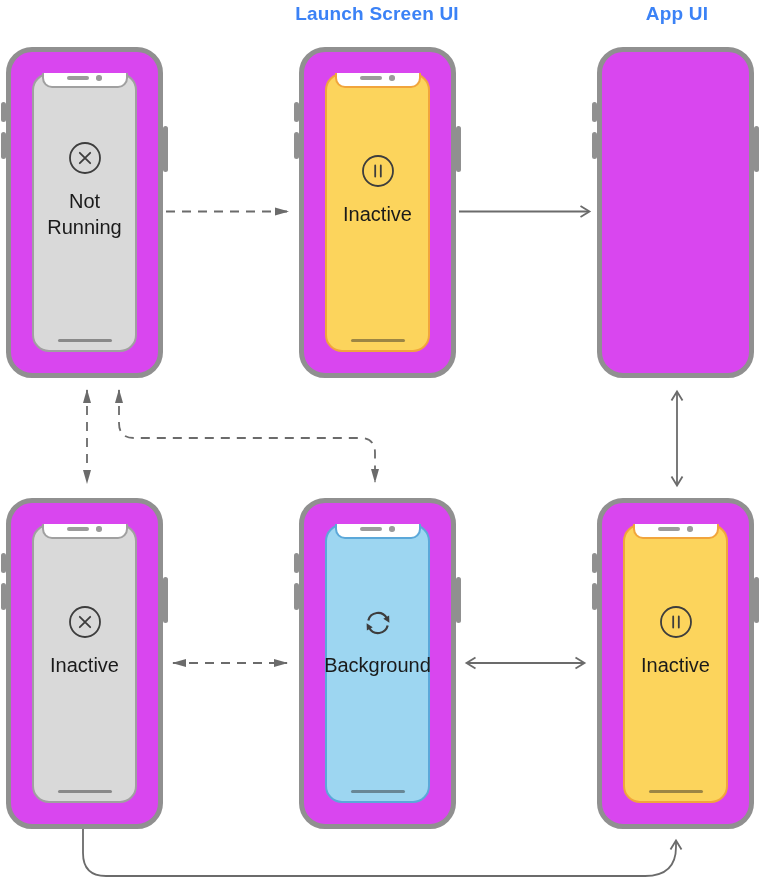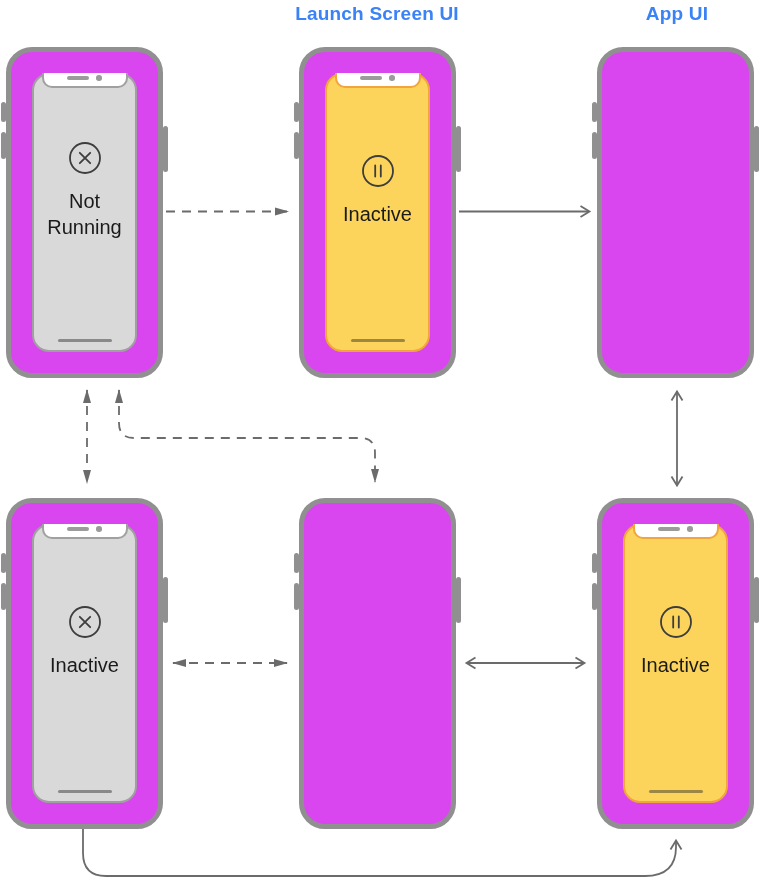--- a/index.html
+++ b/index.html
@@ -130,20 +130,36 @@
         </div>
       <div class="state-label">Inactive</div>
       <div class="home-indicator"></div>
     </div>
   </div>
 
   <div class="phone p4" style="--fill: #9dd6f1; --border: #5ba8d9;">
     <div class="side-btn btn-l1"></div>
     <div class="side-btn btn-l2"></div>
     <div class="side-btn btn-r"></div>
+    <div class="screen">
+      <div class="notch">
+        <span class="speaker"></span>
+        <span class="camera"></span>
+      </div>
+      <div class="state-icon">
+          <svg width="34" height="34" viewBox="0 0 34 34">
+      <path d="M7.3 15.4 A10 10 0 0 1 25.7 13" fill="none" stroke="#3d3d3d" stroke-width="2.2"></path>
+      <polygon points="28.4,17.8 28.1,10.5 22.3,13.8" fill="#3d3d3d"></polygon>
+      <path d="M26.7 20.6 A10 10 0 0 1 8.3 23" fill="none" stroke="#3d3d3d" stroke-width="2.2"></path>
+      <polygon points="5.6,18.2 5.9,25.5 11.7,22.2" fill="#3d3d3d"></polygon>
+          </svg>
+        </div>
+      <div class="state-label">Background</div>
+      <div class="home-indicator"></div>
+    </div>
   </div>
 
   <div class="phone p5" style="--fill: #fcd45c; --border: #f1a53c;">
     <div class="side-btn btn-l1"></div>
     <div class="side-btn btn-l2"></div>
     <div class="side-btn btn-r"></div>
     <div class="screen">
       <div class="notch">
         <span class="speaker"></span>
         <span class="camera"></span>

